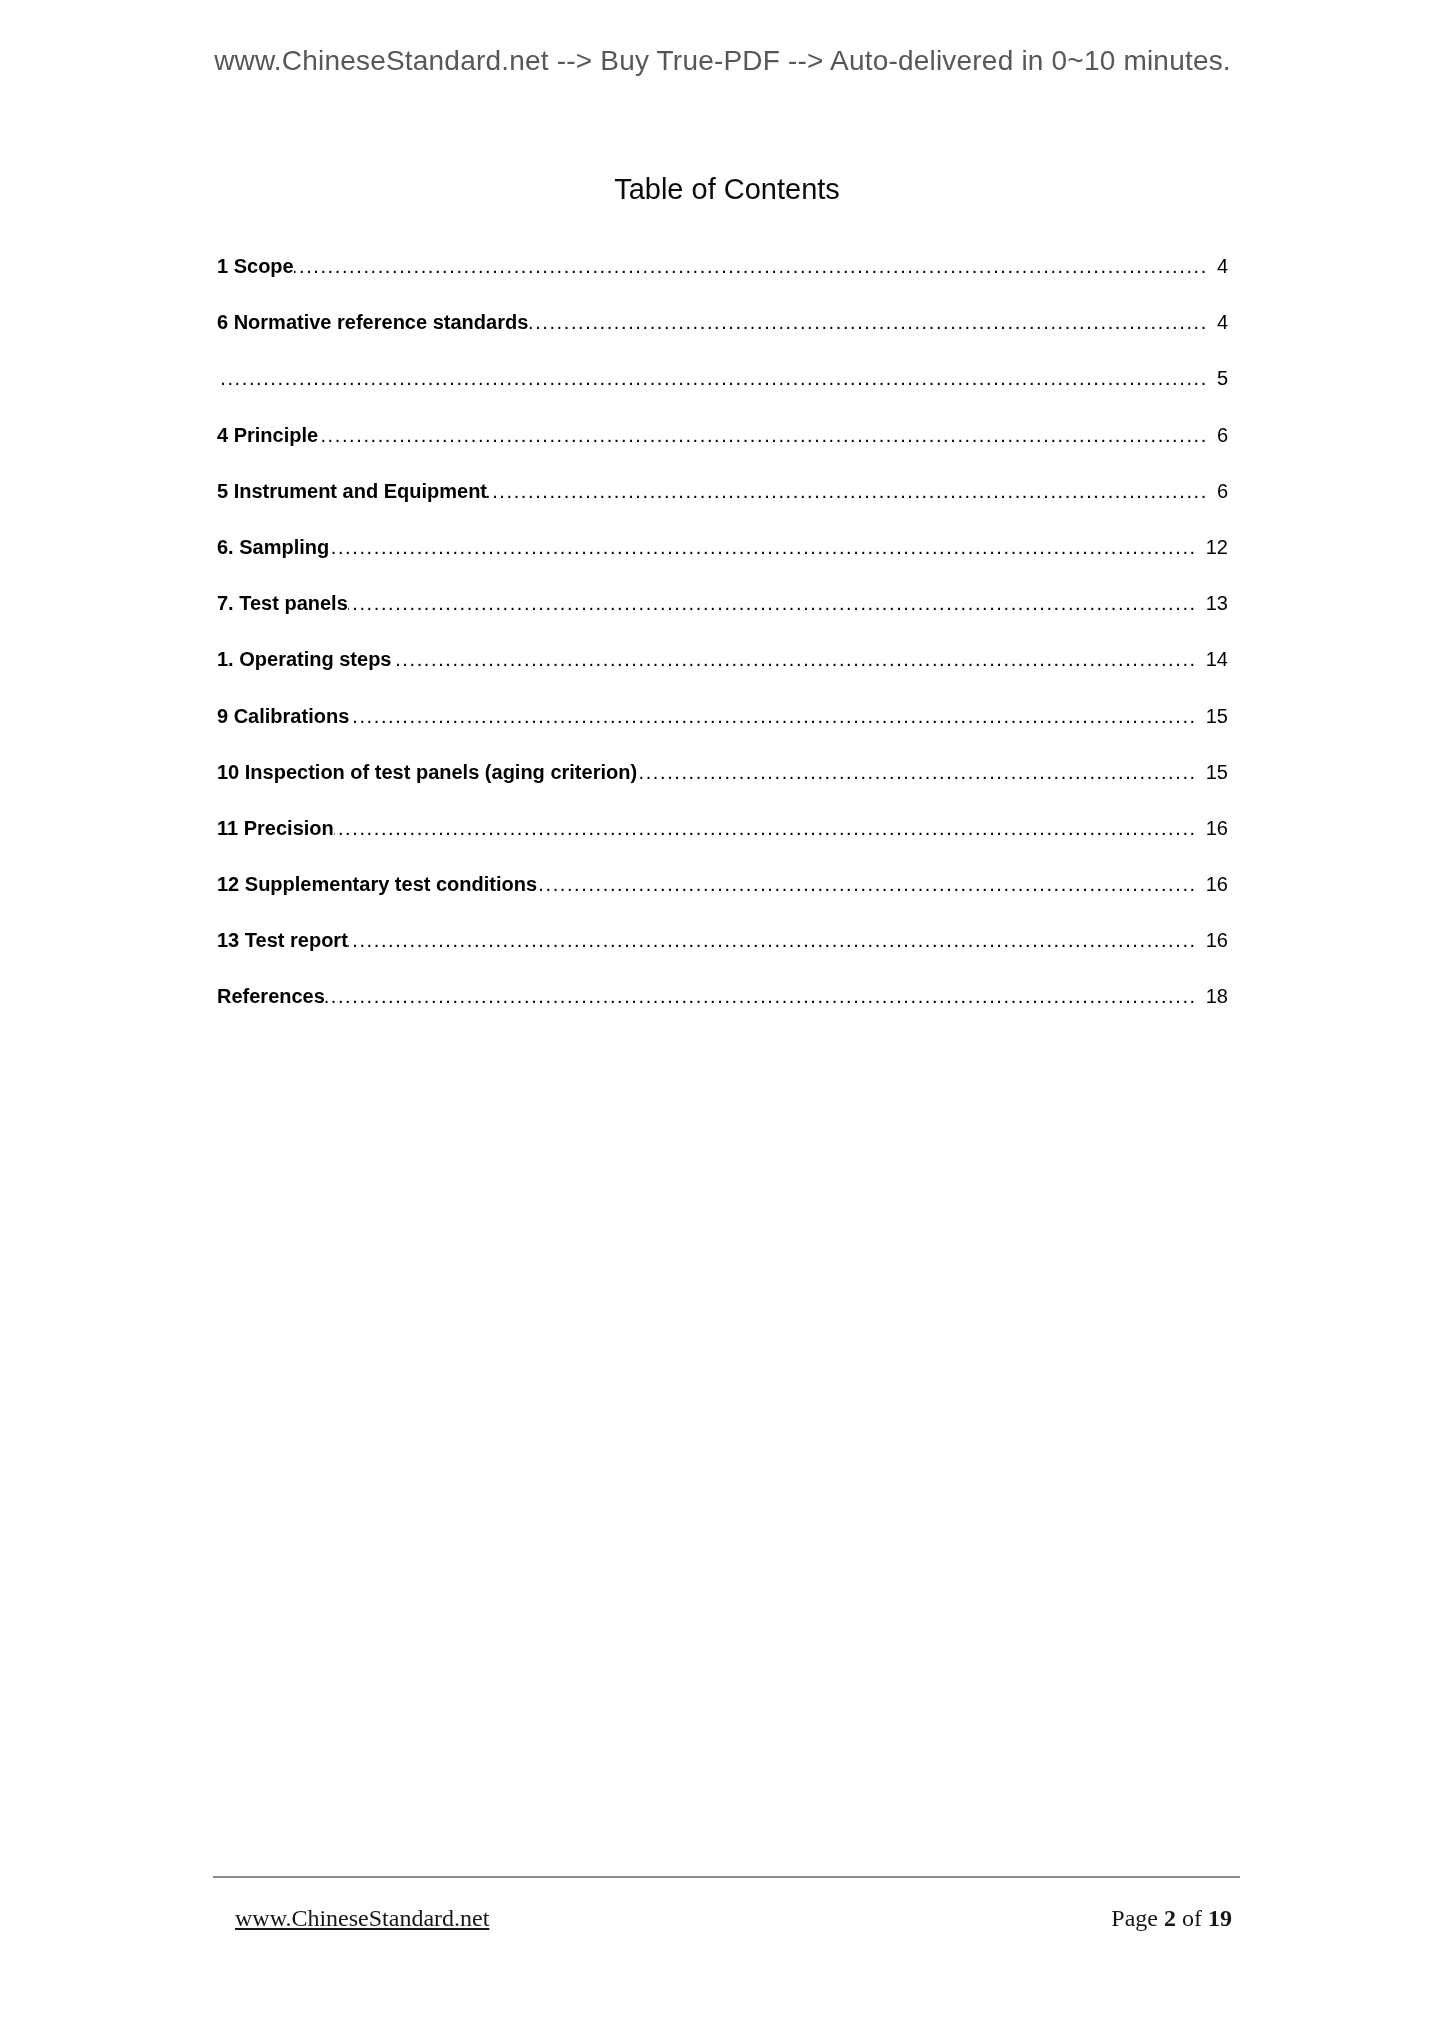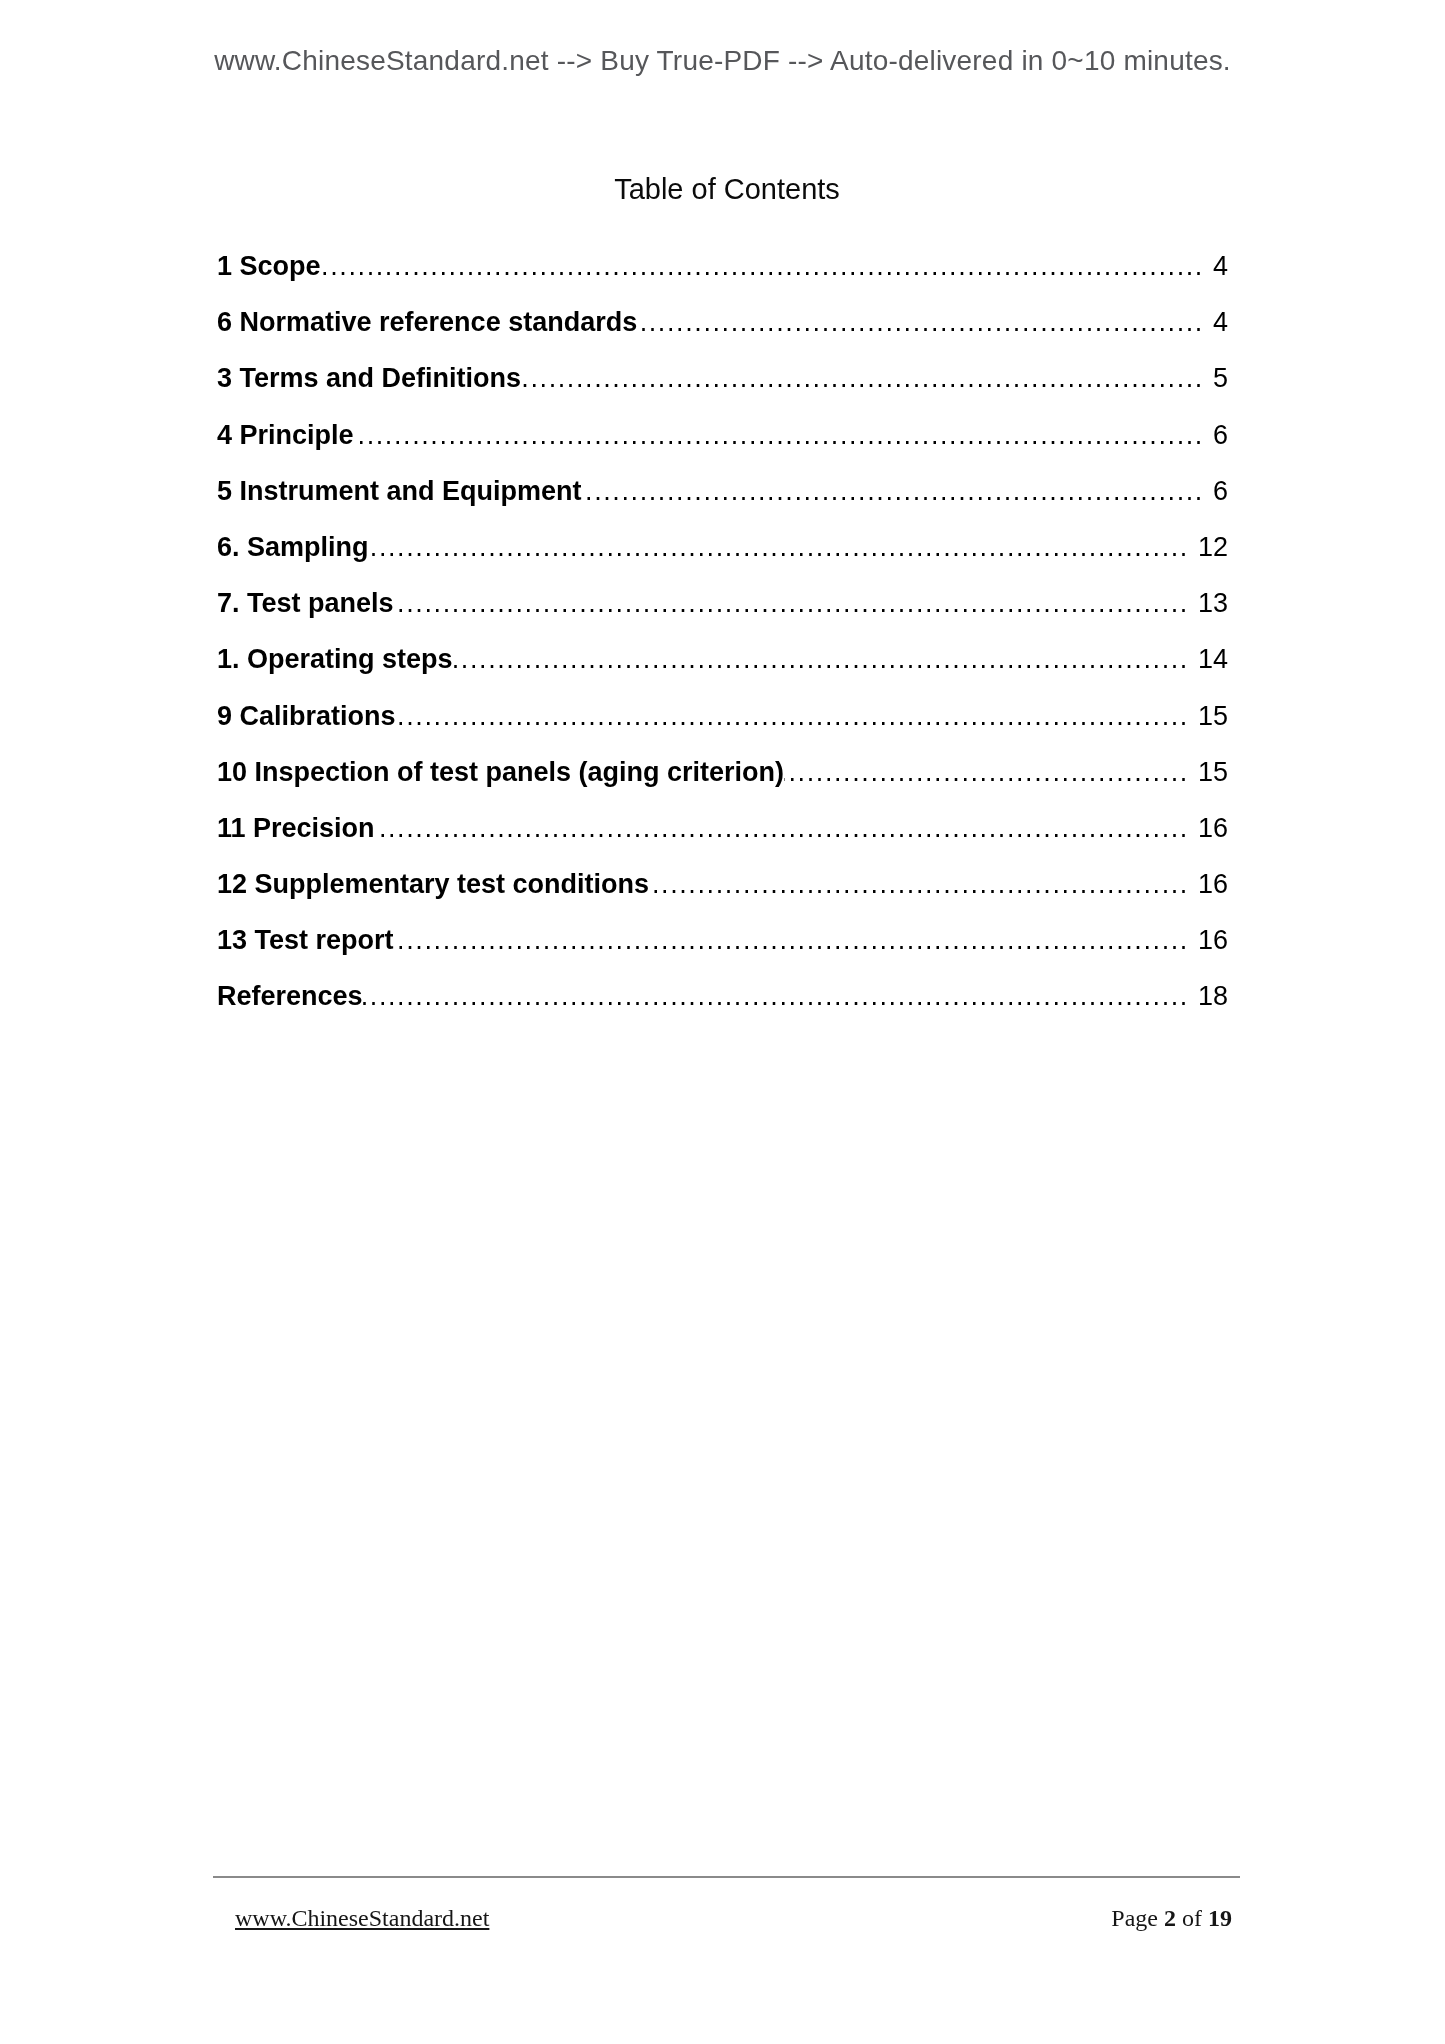--- a/index.html
+++ b/index.html
@@ -42,21 +42,21 @@
     top: 238px;
     left: 217px;
     width: 1011px;
   }
 
   .toc-row {
     display: flex;
     align-items: flex-start;
     height: 56.2px;
     line-height: 56.2px;
-    font-size: 27px;
+    font-size: 20px;
     white-space: nowrap;
   }
 
   .toc-bold {
     font-weight: 700;
     flex: 0 0 auto;
   }
 
   .toc-rest {
     font-weight: 700;
@@ -131,21 +131,20 @@
     <span class="toc-leader">............................................................................................................................................................................................................................</span>
     <span class="toc-page">4</span>
   </div>
     <div class="toc-row">
     <span class="toc-bold">6 Normative reference standards</span>
     <span class="toc-rest"></span>
     <span class="toc-leader">............................................................................................................................................................................................................................</span>
     <span class="toc-page">4</span>
   </div>
     <div class="toc-row">
-    <span class="toc-bold">3 Terms and Definitions</span>
     <span class="toc-rest"></span>
     <span class="toc-leader">............................................................................................................................................................................................................................</span>
     <span class="toc-page">5</span>
   </div>
     <div class="toc-row">
     <span class="toc-bold">4 Principle</span>
     <span class="toc-rest"></span>
     <span class="toc-leader">............................................................................................................................................................................................................................</span>
     <span class="toc-page">6</span>
   </div>

